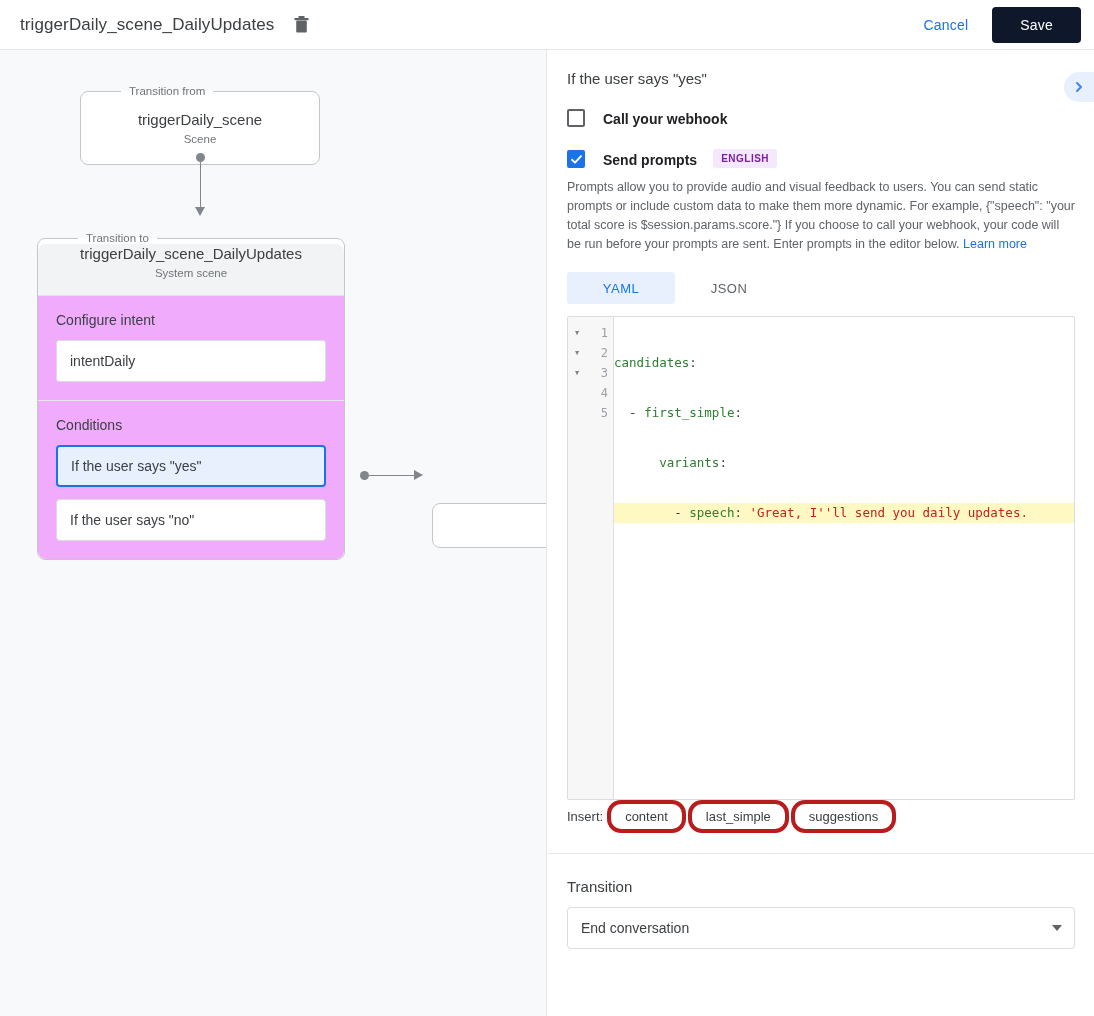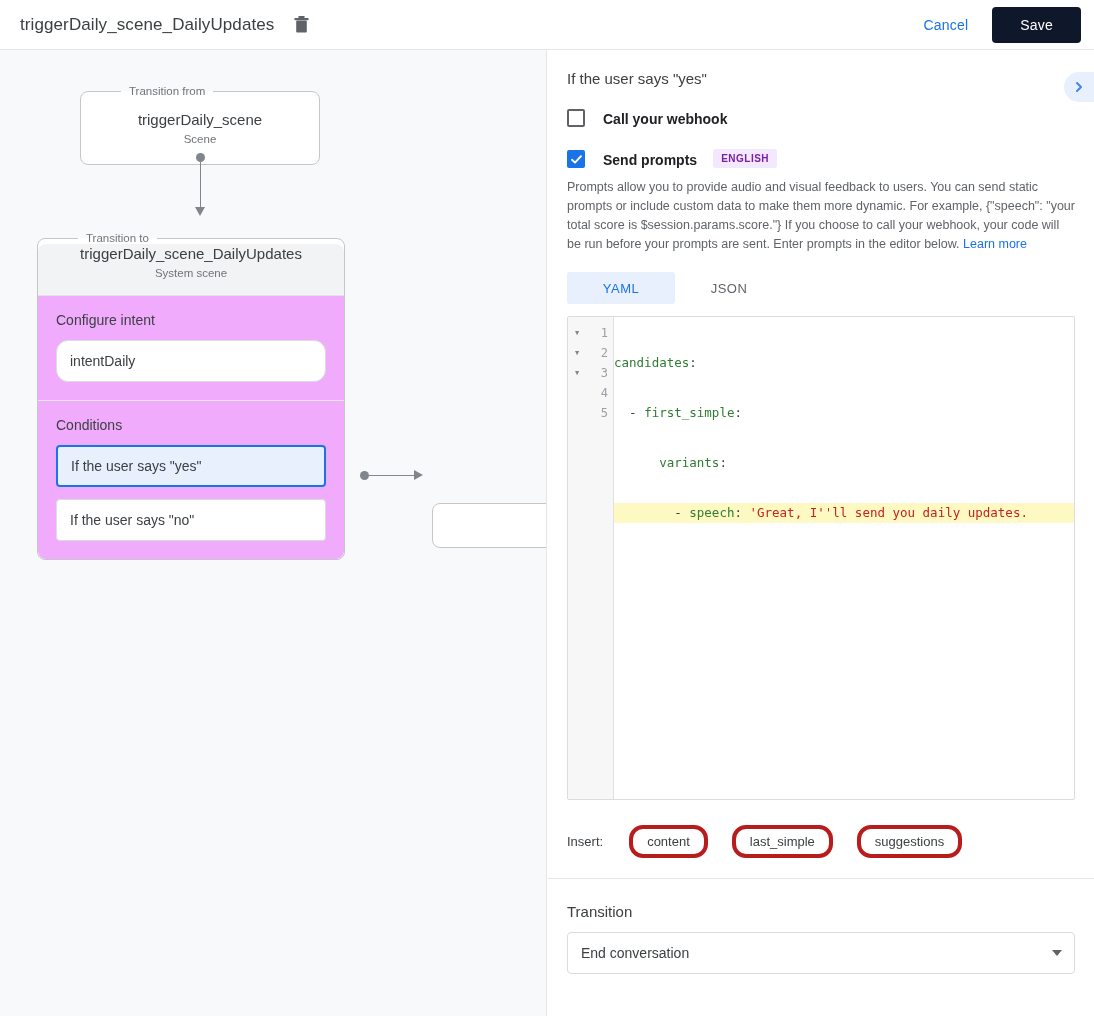--- a/index.html
+++ b/index.html
@@ -95,21 +95,21 @@
   .to-section {
     padding: 16px 18px 18px 18px;
     background: #f0abfc;
     border-bottom: 1px solid #e4e6e9;
   }
   .to-section:last-child { border-bottom: none; }
   .section-label {
     font-size: 14px; color: #3c4043; margin-bottom: 12px;
   }
   .field-box {
-    border: 1px solid #dadce0; border-radius: 12px;
+    border: 1px solid #dadce0; border-radius: 3px;
     background: #ffffff;
     height: 42px; display: flex; align-items: center;
     padding: 0 13px; font-size: 14px; color: #3c4043;
     cursor: pointer;
   }
   .cond-item {
     border: 1px solid #dadce0; border-radius: 4px;
     background: #ffffff;
     height: 42px; display: flex; align-items: center;
     padding: 0 13px; font-size: 14px; color: #3c4043;
@@ -227,22 +227,22 @@
     font-family: "DejaVu Sans Mono", monospace; font-size: 12.5px;
     white-space: pre;
   }
   .code-row { height: 20px; line-height: 20px; }
   .code-row.hl { background: #fef9c3; }
   .tk-key { color: #2e7d32; }
   .tk-punct { color: #3c4043; }
   .tk-str { color: #c5221f; }
 
   .insert-row {
-    display: flex; align-items: center; gap: 24px;
-    margin-top: 25px; padding-bottom: 20px;
+    display: flex; align-items: center; gap: 2px;
+    margin-top: 0; padding-bottom: 20px;
   }
   .insert-label { font-size: 13px; color: #3c4043; margin-right: 2px; }
   .chip {
     border: 4px solid #b91c1c; border-radius: 14px;
     padding: 5px 14px; font-size: 13px; color: #3c4043;
     background: #ffffff; cursor: pointer;
   }
   .divider { height: 1px; background: #e4e6e9; margin: 0 -19px; }
 
   .trans-section { padding-top: 24px; }

